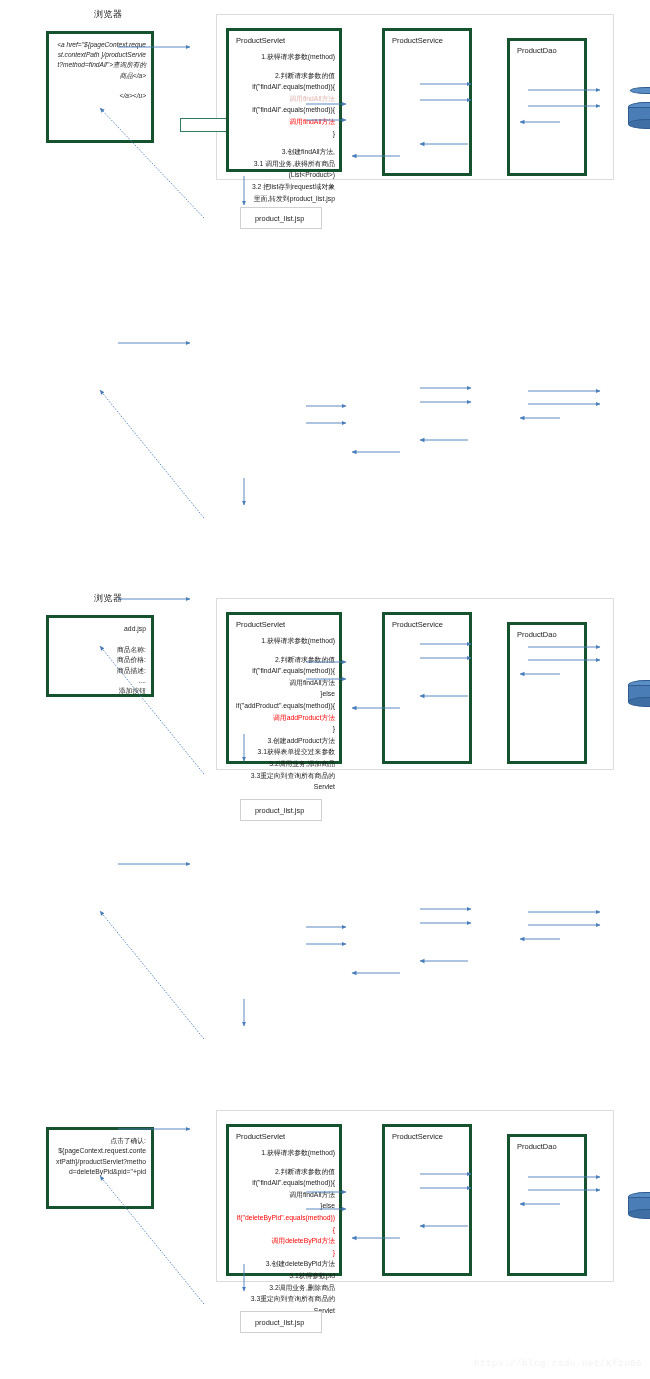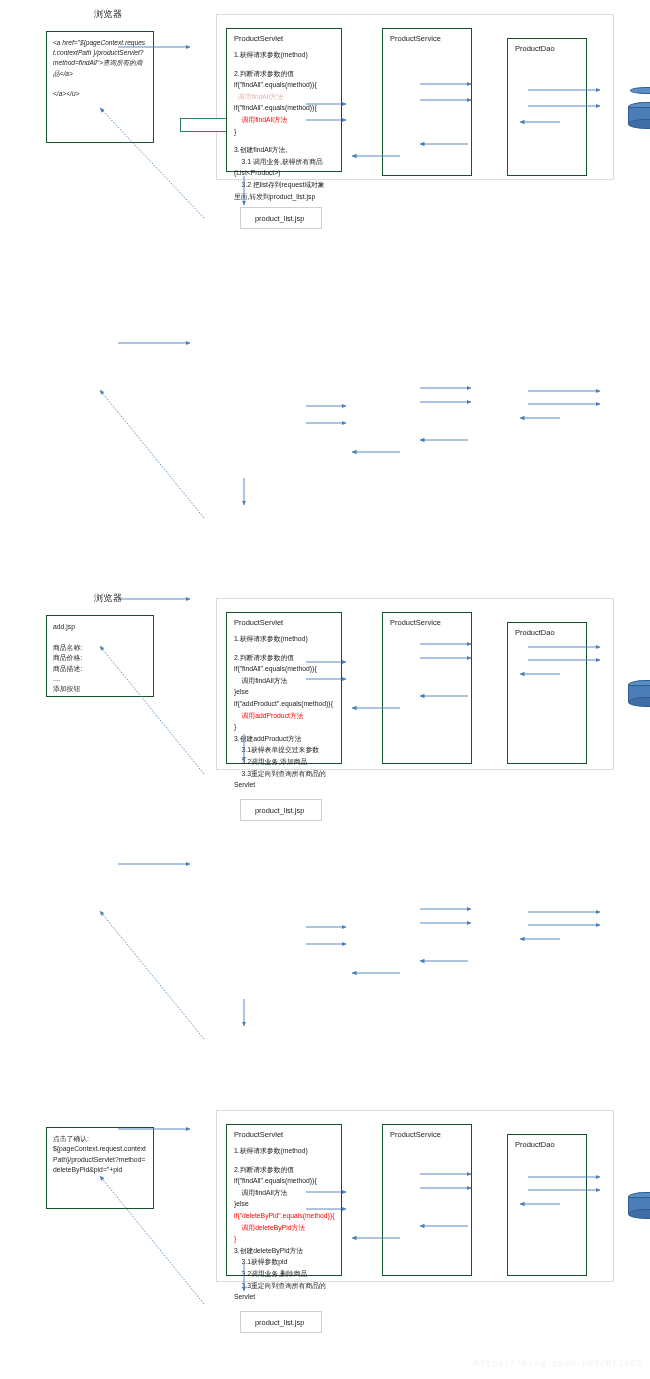--- a/index.html
+++ b/index.html
@@ -13,22 +13,23 @@
   }
   .section { position: absolute; left: 0; width: 585px; margin-left: 36px; }
   .browser-label {
     position: absolute;
     font-size: 9px;
     color: #262626;
     letter-spacing: .5px;
   }
   .box {
     position: absolute;
-    border: 1px solid #14532d;
-    background: #ffffff;
+    border: 3px solid #14532d;
+    background: #ffffff;
+    text-align: right;
   }
   .outer-container {
     position: absolute;
     border: 1px solid #dcdcdc;
     background: #ffffff;
   }
   .box-title {
     position: absolute;
     top: 5px; left: 7px;
     font-size: 7.5px;

